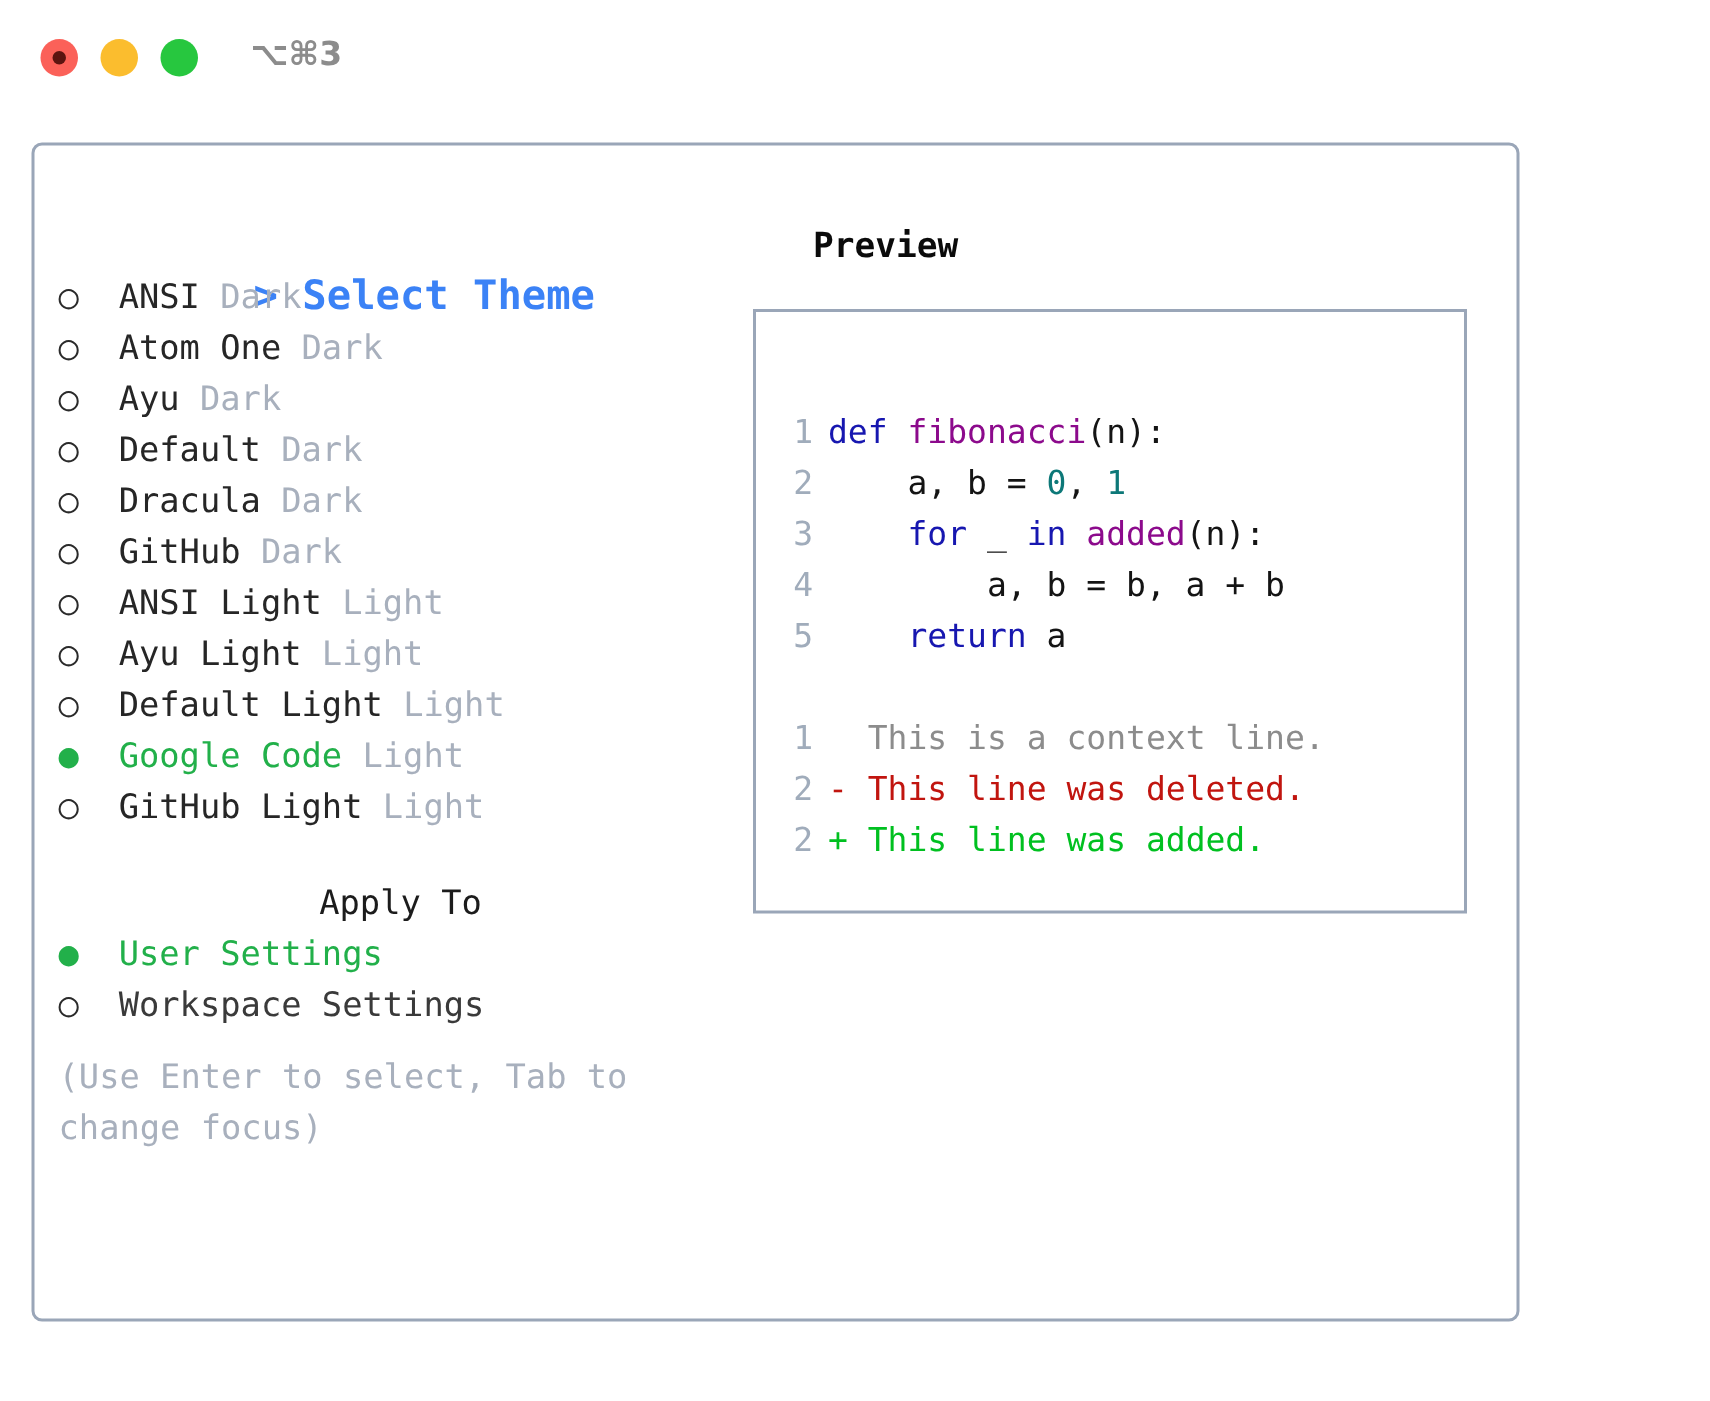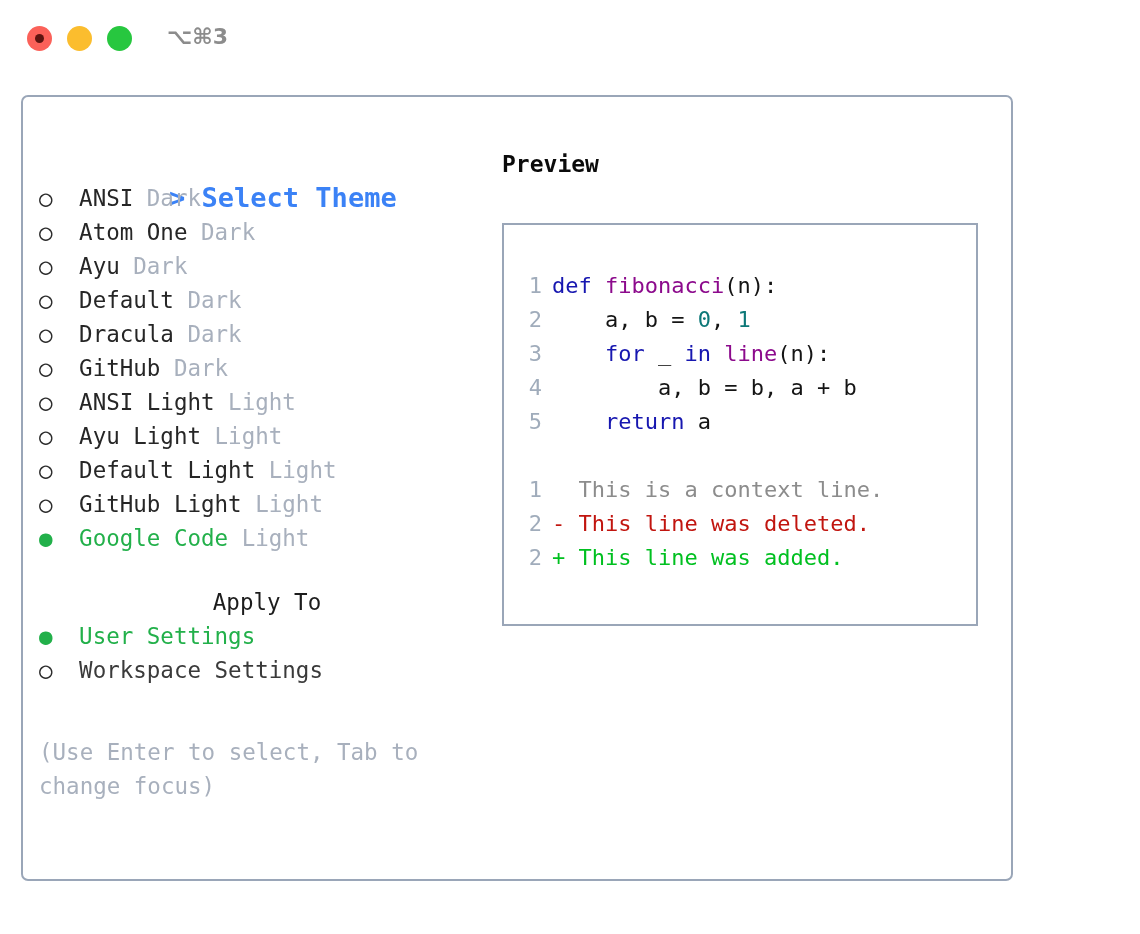--- a/index.html
+++ b/index.html
@@ -107,48 +107,49 @@
   .theme-name { color: #262626; }
   .theme-name.selected { color: #22b04a; }
   .theme-tag { color: #a8b0bd; text-align: center; }
 
   #apply-to-block { margin-top: 30px; }
   #apply-to-header { color: #1c1c1c; padding-left: 26px; text-align: center; }
   .apply-label { color: #3a3a3a; }
   .apply-label.selected { color: #22b04a; }
 
   #hint-block {
-    margin-top: 48px;
+    margin-top: 14px;
     color: #a8b0bd;
     font-size: 22.5px;
     line-height: 34px;
     width: 405px;
     white-space: normal;
   }
 
   
   #preview-column {
     position: absolute;
     left: 479px; top: 50px;
     width: 495px;
   }
   #preview-header {
     font-size: 23px;
     font-weight: bold;
     color: #0b0b0b;
     line-height: 34px;
+    margin-left: 40px;
   }
   #preview-box {
-    margin-top: 42px;
+    margin-top: 25px;
     width: 476px;
     height: 403px;
     border: 2px solid #9aa6b8;
     box-sizing: border-box;
     background: #ffffff;
-    padding: 44px 0 0 16px;
+    padding: 64px 0 0 16px;
   }
 
   .code-line {
     font-size: 22px;
     line-height: 34px;
     white-space: pre;
     height: 34px;
   }
   .lnum {
     color: #a0acbb;
@@ -192,43 +193,43 @@
       <div id="theme-list">
           <div class="row"><span class="bullet bullet-off">○</span><span>  </span><span class="theme-name">ANSI</span><span> </span><span class="theme-tag">Dark</span></div>
           <div class="row"><span class="bullet bullet-off">○</span><span>  </span><span class="theme-name">Atom One</span><span> </span><span class="theme-tag">Dark</span></div>
           <div class="row"><span class="bullet bullet-off">○</span><span>  </span><span class="theme-name">Ayu</span><span> </span><span class="theme-tag">Dark</span></div>
           <div class="row"><span class="bullet bullet-off">○</span><span>  </span><span class="theme-name">Default</span><span> </span><span class="theme-tag">Dark</span></div>
           <div class="row"><span class="bullet bullet-off">○</span><span>  </span><span class="theme-name">Dracula</span><span> </span><span class="theme-tag">Dark</span></div>
           <div class="row"><span class="bullet bullet-off">○</span><span>  </span><span class="theme-name">GitHub</span><span> </span><span class="theme-tag">Dark</span></div>
           <div class="row"><span class="bullet bullet-off">○</span><span>  </span><span class="theme-name">ANSI Light</span><span> </span><span class="theme-tag">Light</span></div>
           <div class="row"><span class="bullet bullet-off">○</span><span>  </span><span class="theme-name">Ayu Light</span><span> </span><span class="theme-tag">Light</span></div>
           <div class="row"><span class="bullet bullet-off">○</span><span>  </span><span class="theme-name">Default Light</span><span> </span><span class="theme-tag">Light</span></div>
+          <div class="row"><span class="bullet bullet-on">●</span><span>  </span><span class="theme-name selected">Google Code</span><span> </span><span class="theme-tag">Light</span></div>
           <div class="row"><span class="bullet bullet-off">○</span><span>  </span><span class="theme-name">GitHub Light</span><span> </span><span class="theme-tag">Light</span></div>
-          <div class="row"><span class="bullet bullet-on">●</span><span>  </span><span class="theme-name selected">Google Code</span><span> </span><span class="theme-tag">Light</span></div>
         </div>
 
       <div id="apply-to-block">
         <div class="row" id="apply-to-header">Apply To</div>
         <div id="apply-to-list">
             <div class="row"><span class="bullet bullet-on">●</span><span>  </span><span class="apply-label selected">User Settings</span></div>
             <div class="row"><span class="bullet bullet-off">○</span><span>  </span><span class="apply-label">Workspace Settings</span></div>
           </div>
       </div>
 
       <div id="hint-block">(Use Enter to select, Tab to change focus)</div>
 
     </div>
 
     <div id="preview-column">
       <div id="preview-header">Preview</div>
       <div id="preview-box">
         <div id="code-block">
             <div class="code-line"><span class="lnum">1</span><span class="kw">def</span><span class="plain"> </span><span class="fn">fibonacci</span><span class="plain">(n):</span></div>
             <div class="code-line"><span class="lnum">2</span><span class="plain">    a, b = </span><span class="num">0</span><span class="plain">, </span><span class="num">1</span></div>
-            <div class="code-line"><span class="lnum">3</span><span class="plain">    </span><span class="kw">for</span><span class="plain"> _ </span><span class="kw">in</span><span class="plain"> </span><span class="fn">line</span><span class="plain">(n):</span></div>
+            <div class="code-line"><span class="lnum">3</span><span class="plain">    </span><span class="kw">for</span><span class="plain"> _ </span><span class="kw">in</span><span class="plain"> </span><span class="fn">added</span><span class="plain">(n):</span></div>
             <div class="code-line"><span class="lnum">4</span><span class="plain">        a, b = b, a + b</span></div>
             <div class="code-line"><span class="lnum">5</span><span class="plain">    </span><span class="kw">return</span><span class="plain"> a</span></div>
           </div>
         <div class="spacer-line"></div>
         <div id="diff-block">
             <div class="code-line"><span class="lnum">1</span><span class="ctx"> </span><span class="ctx"> This is a context line.</span></div>
             <div class="code-line"><span class="lnum">2</span><span class="del">-</span><span class="del"> This line was deleted.</span></div>
             <div class="code-line"><span class="lnum">2</span><span class="add">+</span><span class="add"> This line was added.</span></div>
           </div>
       </div>

